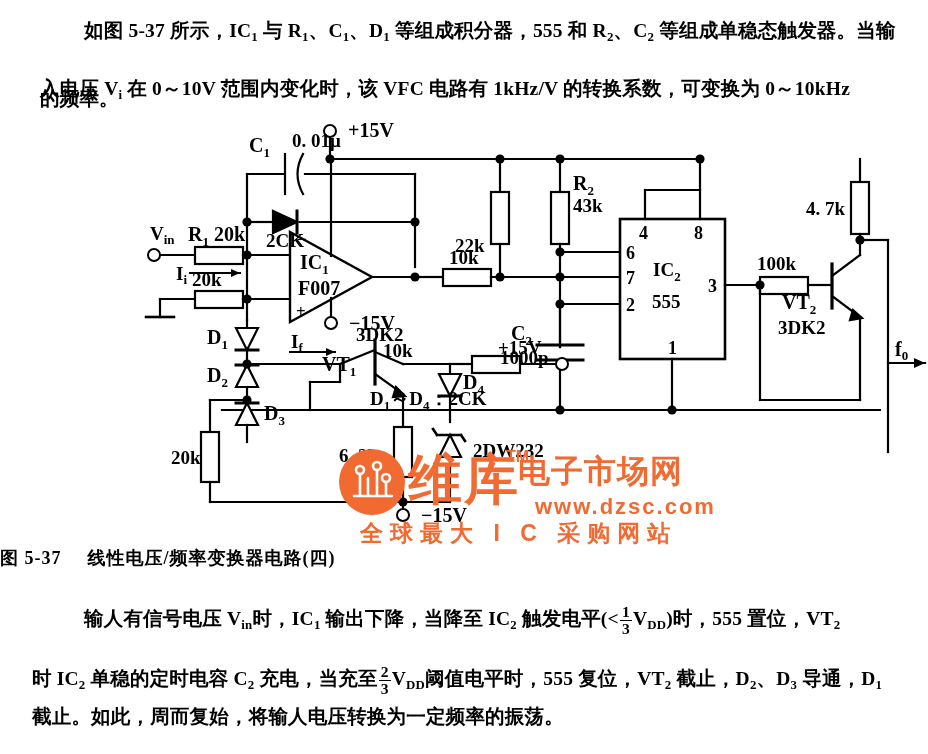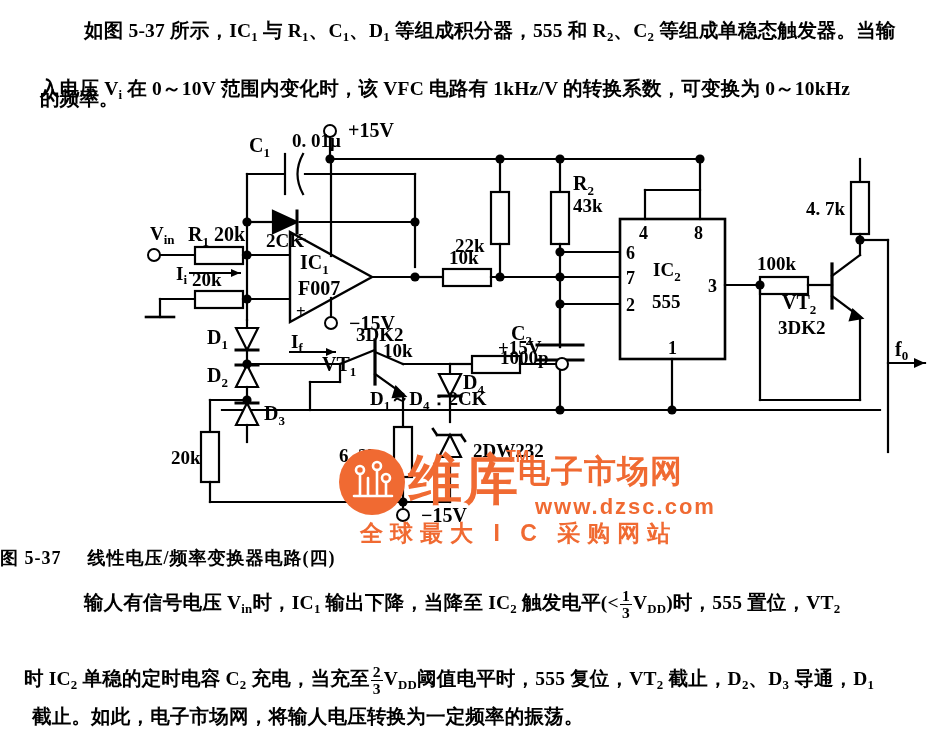--- a/index.html
+++ b/index.html
@@ -334,23 +334,23 @@
       <div class="wm-txt" style="left:205px; top:46px; font-size:22px; letter-spacing:2px;">www.dzsc.com</div>
       <div class="wm-txt" style="left:30px; top:70px; font-size:23px; letter-spacing:7px;">全球最大 I C 采购网站</div>
       <div class="wm-txt" style="left:176px; top:0px; font-size:16px;">TM</div>
     </div>
   </div>
 
   <div class="cap-line">
     <span>图 5-37</span><span class="gap"></span><span>线性电压/频率变换器电路(四)</span>
   </div>
 
-  <div class="para" style="left:40px; top:586px;">
+  <div class="para" style="left:40px; top:602px;">
     <span class="ind"></span><span>输人有信号电压 V<sub>in</sub>时，IC<sub>1</sub> 输出下降，当降至 IC<sub>2</sub> 触发电平(&lt;<span class="frac"><span class="num">1</span><span class="den">3</span></span>V<sub>DD</sub>)时，555 置位，VT<sub>2</sub></span>
   </div>
-  <div class="para" style="left:24px; top:662px;">
+  <div class="para" style="left:32px; top:662px;">
     <span>时 IC<sub>2</sub> 单稳的定时电容 C<sub>2</sub> 充电，当充至<span class="frac"><span class="num">2</span><span class="den">3</span></span>V<sub>DD</sub>阈值电平时，555 复位，VT<sub>2</sub> 截止，D<sub>2</sub>、D<sub>3</sub> 导通，D<sub>1</sub></span>
   </div>
   <div class="para" style="left:32px; top:700px;">
-    <span>截止。如此，电子市场网，将输人电压转换为一定频率的振荡。</span>
+    <span>截止。如此，周而复始，将输人电压转换为一定频率的振荡。</span>
   </div>
 
 </div>
 
 </body></html>

